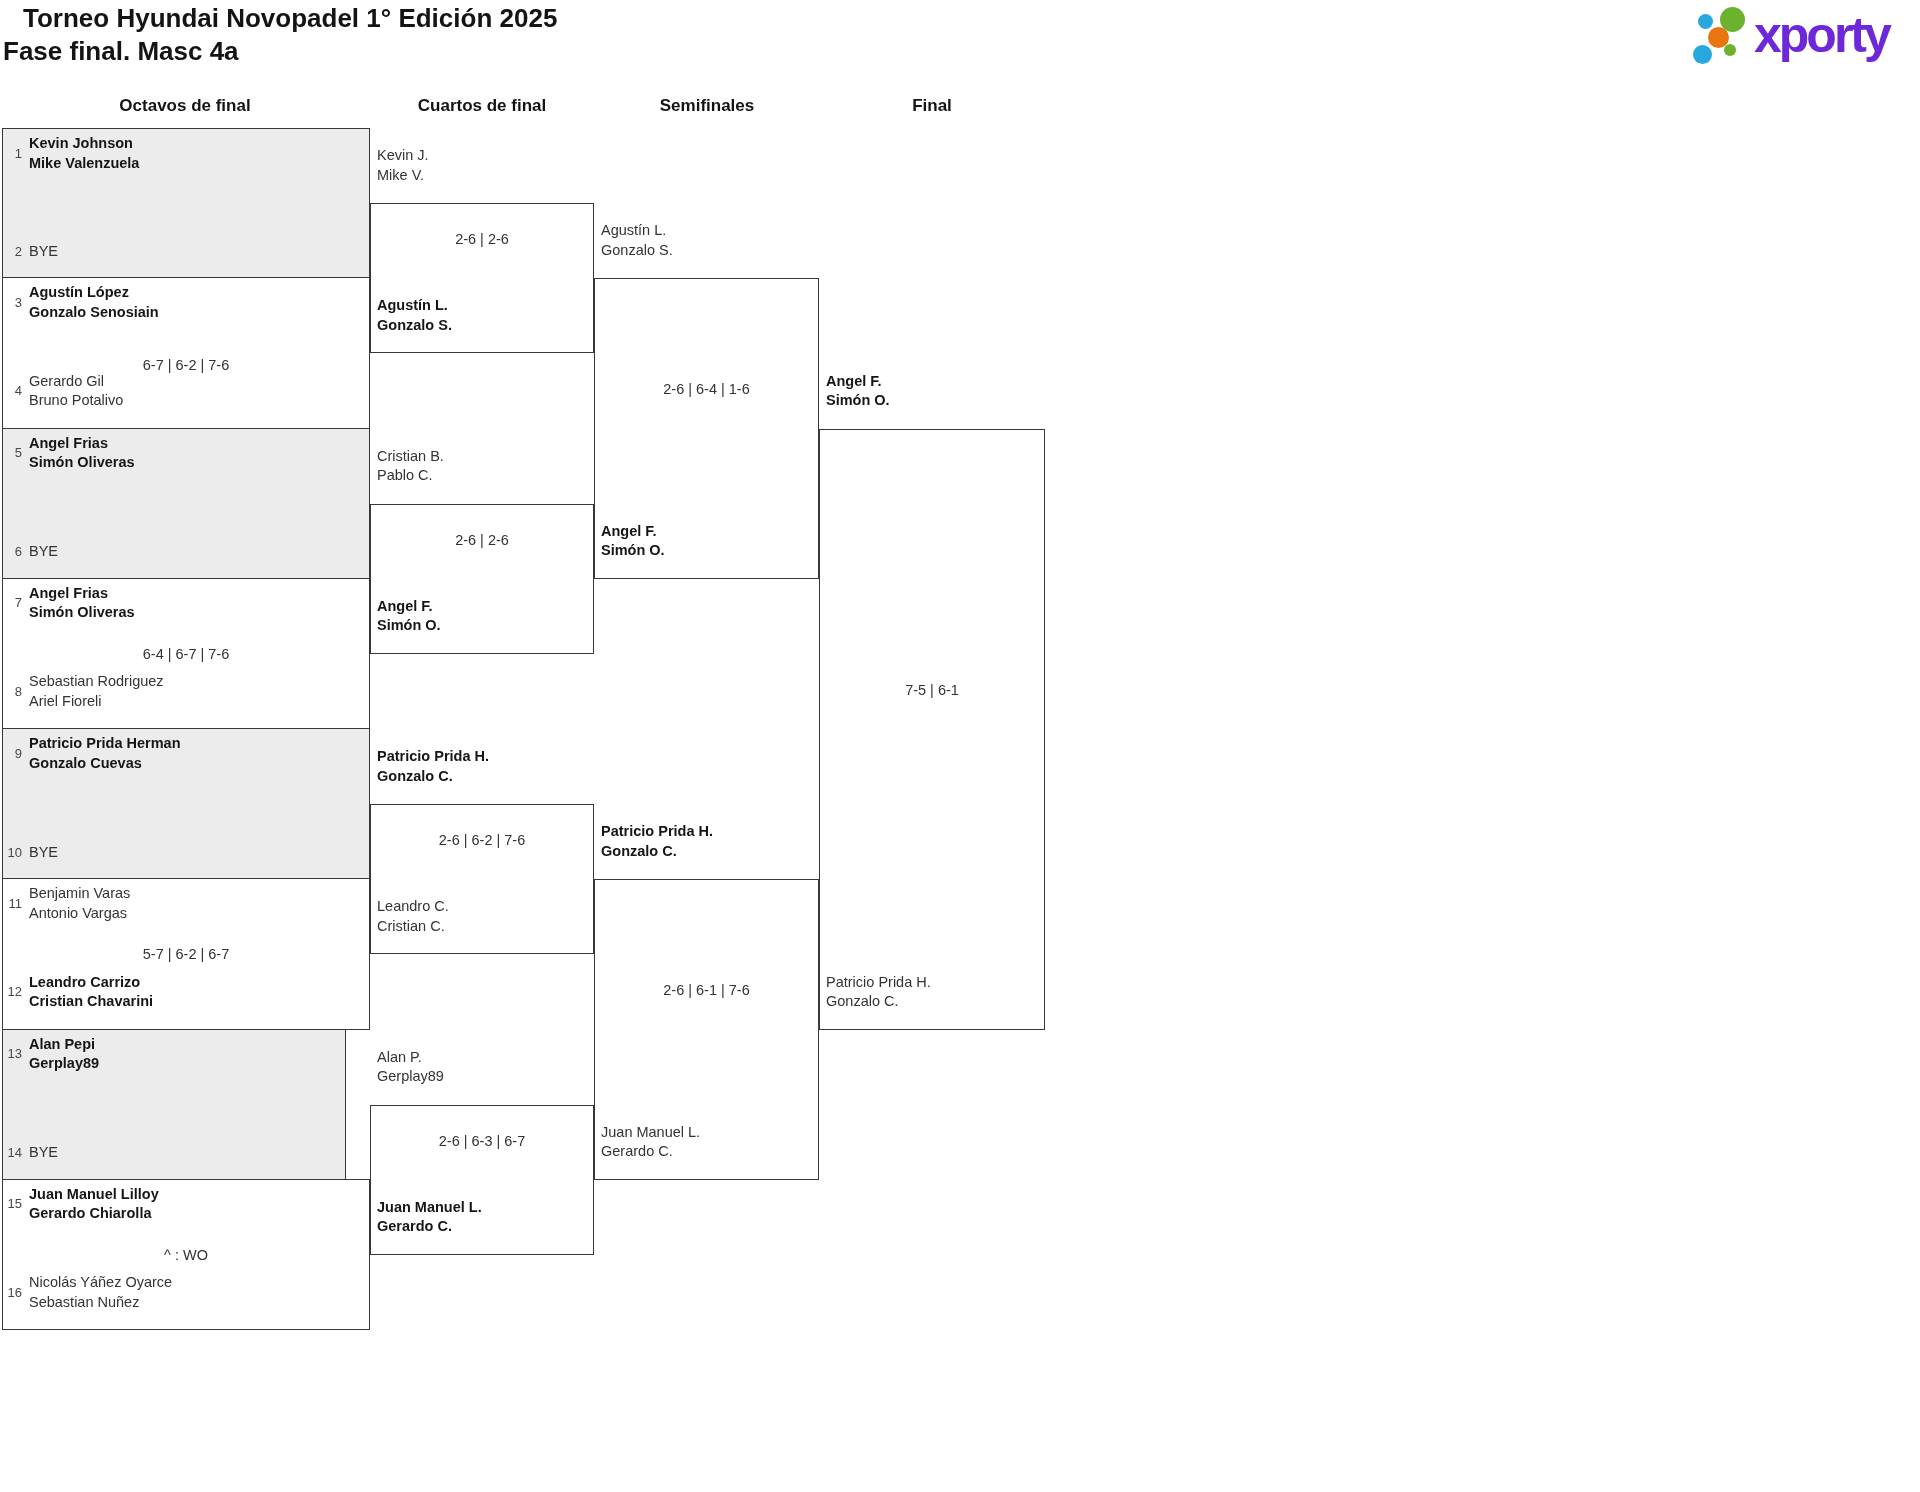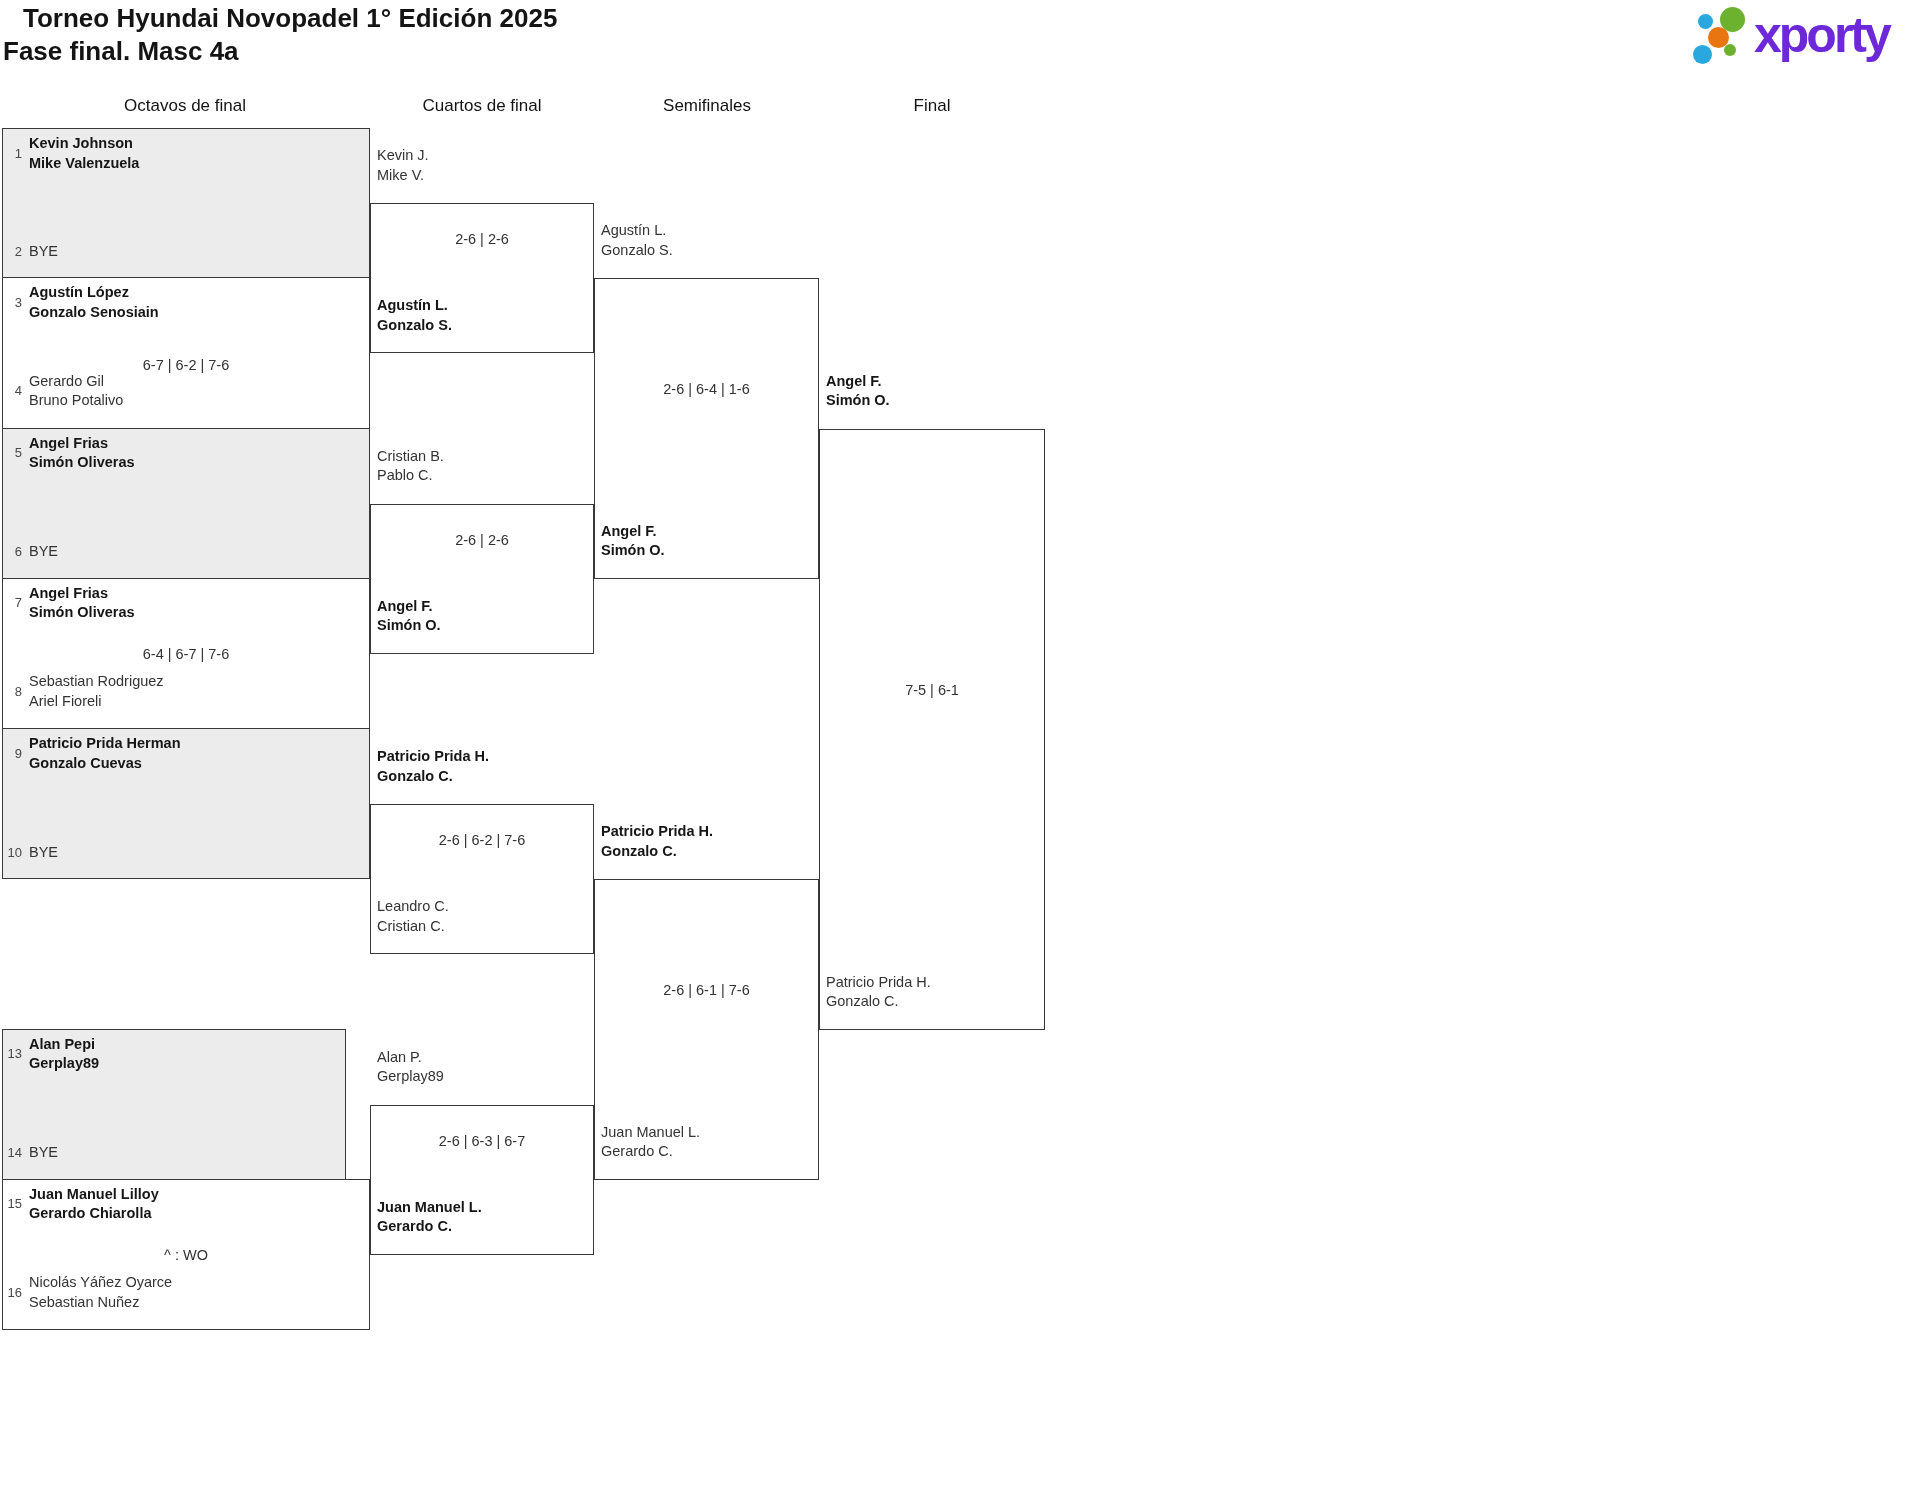--- a/index.html
+++ b/index.html
@@ -4,21 +4,21 @@
 <style>
   html,body{margin:0;padding:0;background:#ffffff;}
   body{font-family:"Liberation Sans","DejaVu Sans",sans-serif;}
   .page{position:relative;width:1920px;height:1492px;background:#ffffff;overflow:hidden;}
 
   .title-block{position:absolute;left:3px;top:2px;}
   .title{font-size:26px;font-weight:700;color:#141414;line-height:33px;white-space:nowrap;margin-left:20px;}
   .subtitle{font-size:26px;font-weight:700;color:#141414;line-height:33px;white-space:nowrap;}
 
   .col-header{position:absolute;top:96px;transform:translateX(-50%);font-size:17px;
-              font-weight:400;color:#141414;line-height:20px;white-space:nowrap;}
+              font-weight:700;color:#141414;line-height:20px;white-space:nowrap;}
 
   
   .obox{position:absolute;box-sizing:border-box;border:1px solid #383838;}
   .obox.shaded{background:#ececec;}
   .obox.plain{background:#ffffff;}
 
   .slot{position:absolute;left:0;right:0;}
   .seed{position:absolute;left:0;top:50%;transform:translateY(-50%);width:19px;
         text-align:right;font-size:13px;color:#474747;line-height:16px;}
   .names{margin-left:26px;font-size:14.5px;line-height:19.5px;color:#343434;white-space:nowrap;}
@@ -137,20 +137,37 @@
             <div>Gonzalo Cuevas</div>
           </div>
         </div>
         <div class="slot" style="bottom:16px;">
           <span class="seed">10</span>
           <div class="names">
             <div>BYE</div>
           </div>
         </div>
       </div>
+      <div class="obox plain" style="left:2px;top:878.25px;width:368px;height:151.25px;">
+        <div class="slot" style="top:5px;">
+          <span class="seed">11</span>
+          <div class="names">
+            <div>Benjamin Varas</div>
+            <div>Antonio Vargas</div>
+          </div>
+        </div>
+        <div class="slot" style="bottom:17px;">
+          <span class="seed">12</span>
+          <div class="names bold">
+            <div>Leandro Carrizo</div>
+            <div>Cristian Chavarini</div>
+          </div>
+        </div>
+        <div class="oscore" style="top:65px;">5-7 | 6-2 | 6-7</div>
+      </div>
       <div class="obox shaded" style="left:2px;top:1028.50px;width:344px;height:151.25px;">
         <div class="slot" style="top:5px;">
           <span class="seed">13</span>
           <div class="names bold">
             <div>Alan Pepi</div>
             <div>Gerplay89</div>
           </div>
         </div>
         <div class="slot" style="bottom:16px;">
           <span class="seed">14</span>

